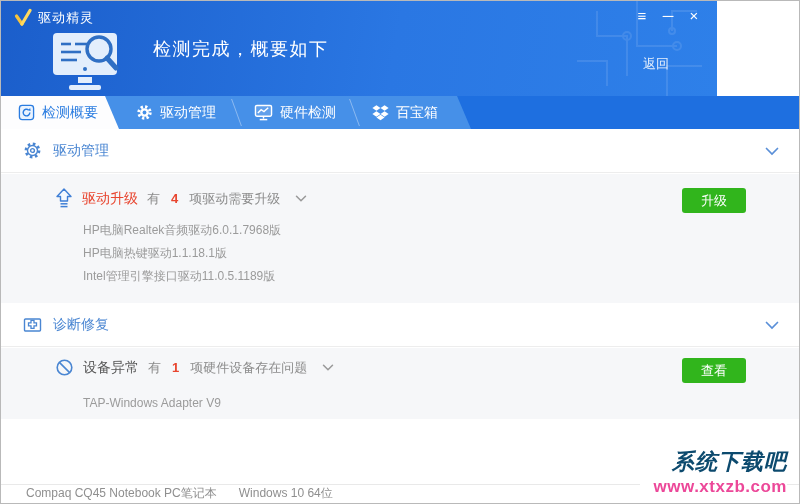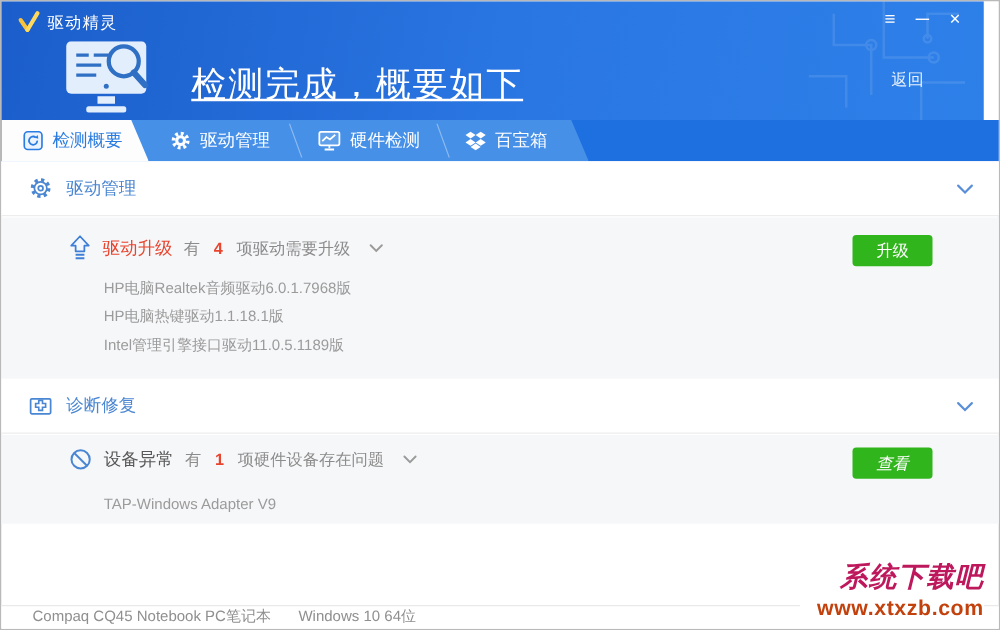--- a/index.html
+++ b/index.html
@@ -1,28 +1,28 @@
 <!DOCTYPE html>
 <html><head>
 <meta charset="utf-8">
 <style>
   * { margin:0; padding:0; box-sizing:border-box; }
   body { font-family:"Liberation Sans","DejaVu Sans",sans-serif; background:#444; }
   .window { position:relative; width:800px; height:504px; background:#fff; overflow:hidden; border:1px solid #b9b9b9; }
 
   
-  .header { position:absolute; left:0; top:0; width:786px; height:95px;
+  .header { position:absolute; left:0; top:0; width:716px; height:95px;
             background:linear-gradient(100deg,#1b5ecb 0%,#2a77e3 55%,#2e80e9 100%); }
   .circuit { position:absolute; right:0; top:0; opacity:.10; pointer-events:none; }
   .logo { position:absolute; left:12px; top:7px; display:flex; align-items:center; gap:6px; }
   .logo-name { color:#fff; font-size:13px; letter-spacing:1px; }
   .win-controls { position:absolute; right:10px; top:4px; display:flex; }
   .win-btn { width:26px; height:22px; color:#fff; font-size:15px; line-height:22px; text-align:center; cursor:pointer; }
   .hero-icon { position:absolute; left:46px; top:32px; }
-  .hero-title { position:absolute; left:152px; top:48px; color:#fff; font-size:28px; letter-spacing:1.5px;text-decoration:underline; }
+  .hero-title { position:absolute; left:152px; top:36px; color:#fff; font-size:18px; letter-spacing:1.5px; }
   .back-link { position:absolute; right:48px; top:54px; color:rgba(255,255,255,.88); font-size:13px; cursor:pointer; }
 
   
   .tabbar { position:absolute; left:0; top:95px; width:800px; height:33px; background:#1e6fe0;padding-left:29px; }
   .tabstrip { position:absolute; left:0; top:0; width:470px; height:33px; background:#4690e8;
               clip-path:polygon(0 0,456px 0,470px 100%,0 100%); }
   .tab { position:absolute; top:0; height:33px; display:flex; align-items:center; gap:7px;
          padding-left:17px; color:#fff; font-size:14px; cursor:pointer; }
   .tab-sep::after { content:""; position:absolute; right:0; top:3px; bottom:3px; width:1px;
                     background:rgba(255,255,255,.38); transform:skewX(20deg); }
@@ -51,22 +51,22 @@
                border-radius:3px; color:#fff; font-size:13px; cursor:pointer; font-family:inherit; }
 
   
   .footer { position:absolute; left:0; top:470px; width:800px; height:34px; background:#fff;
             border-top:1px solid #e9e9e9; display:flex; align-items:flex-start; padding-left:25px;margin-top:13px; }
   .footer span { color:#8f8f8f; font-size:12px; }
   .footer .gap { display:inline-block; width:22px; }
 
   
   .watermark { position:absolute; right:12px; bottom:6px; text-align:right; background:#fff; padding:2px 0 0 14px; }
-  .wm-name { color:#be185d; font-size:22px; font-weight:bold; font-style:italic; letter-spacing:1px; }
-  .wm-url { color:#c2410c; font-size:17px; font-weight:bold; letter-spacing:.5px; }
+  .wm-name { color:#0c4a6e; font-size:22px; font-weight:bold; font-style:italic; letter-spacing:1px; }
+  .wm-url { color:#ec4899; font-size:17px; font-weight:bold; letter-spacing:.5px; }
 </style>
 </head>
 <body>
 
 <div class="window">
 
   <div class="header">
     <svg class="circuit" width="300" height="95" viewBox="0 0 300 95">
       <g stroke="#fff" stroke-width="2" fill="none">
         <path d="M180 10 v25 h30 v40"></path>
@@ -210,21 +210,21 @@
         <line x1="4.6" y1="4.6" x2="14.4" y2="14.4" stroke="#4a86d2" stroke-width="1.6"></line>
       </svg>
       <span class="row-title-dark">设备异常</span>
       <span class="row-meta">有</span>
       <span class="row-count">1</span>
       <span class="row-meta">项硬件设备存在问题</span>
       <svg class="row-chevron" width="12" height="8" viewBox="0 0 12 8">
         <polyline points="1.5,1.2 6,5.8 10.5,1.2" fill="none" stroke="#9a9a9a" stroke-width="1.5" stroke-linecap="round"></polyline>
       </svg>
     </div>
-    <button class="green-btn" style="top:10px;font-style:italic;">查看</button>
+    <button class="green-btn" style="top:10px;">查看</button>
 
     <div class="drv-list" style="top:44px;">
       <div class="drv-item">TAP-Windows Adapter V9</div>
     </div>
   </div>
 
   <div class="footer">
     <span>Compaq CQ45 Notebook PC笔记本</span>
     <span class="gap"></span>
     <span>Windows 10 64位</span>

